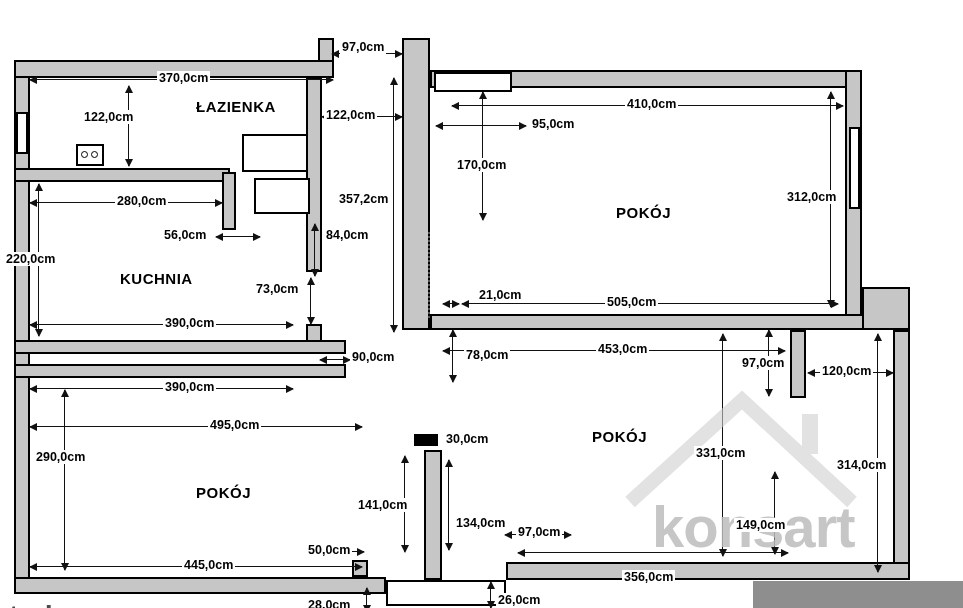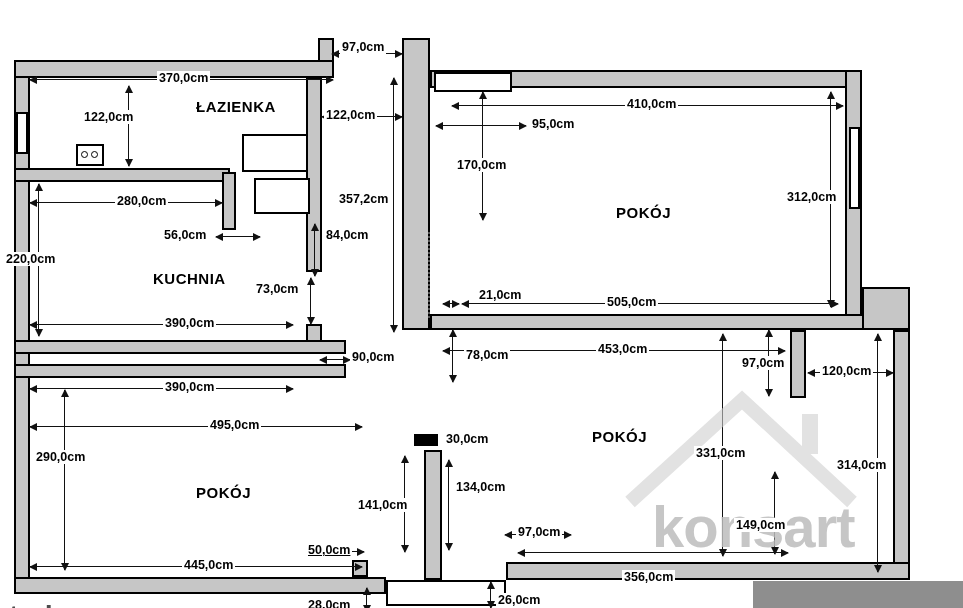--- a/index.html
+++ b/index.html
@@ -132,31 +132,31 @@
   <span class="dim-label" style="left:596px;top:310px;">453,0cm</span>
   <span class="dim-label" style="left:740px;top:324px;">97,0cm</span>
   <span class="dim-label" style="left:820px;top:332px;">120,0cm</span>
   <span class="dim-label" style="left:163px;top:348px;">390,0cm</span>
   <span class="dim-label" style="left:208px;top:386px;text-align:right;">495,0cm</span>
   <span class="dim-label" style="left:444px;top:400px;">30,0cm</span>
   <span class="dim-label" style="left:694px;top:414px;">331,0cm</span>
   <span class="dim-label" style="left:835px;top:426px;">314,0cm</span>
   <span class="dim-label" style="left:34px;top:418px;">290,0cm</span>
   <span class="dim-label" style="left:356px;top:466px;">141,0cm</span>
-  <span class="dim-label" style="left:454px;top:448px;">134,0cm</span>
+  <span class="dim-label" style="left:454px;top:484px;">134,0cm</span>
   <span class="dim-label" style="left:516px;top:493px;">97,0cm</span>
   <span class="dim-label" style="left:734px;top:486px;">149,0cm</span>
   <span class="dim-label" style="left:622px;top:538px;">356,0cm</span>
   <span class="dim-label" style="left:182px;top:526px;">445,0cm</span>
-  <span class="dim-label" style="left:306px;top:511px;text-decoration:underline;">50,0cm</span>
+  <span class="dim-label" style="left:306px;top:511px;">50,0cm</span>
   <span class="dim-label" style="left:306px;top:566px;">28,0cm</span>
   <span class="dim-label" style="left:496px;top:561px;">26,0cm</span>
 
   <span class="room-label" style="left:196px;top:66px;">ŁAZIENKA</span>
-  <span class="room-label" style="left:153px;top:238px;">KUCHNIA</span>
+  <span class="room-label" style="left:120px;top:238px;">KUCHNIA</span>
   <span class="room-label" style="left:616px;top:172px;">POKÓJ</span>
   <span class="room-label" style="left:592px;top:396px;">POKÓJ</span>
   <span class="room-label" style="left:196px;top:452px;">POKÓJ</span>
 
   <svg id="wm-house" width="240" height="120">
     <polyline points="10,112 122,10 232,112" fill="none" stroke="#cfcfcf" stroke-width="14"></polyline>
     <rect x="182" y="24" width="16" height="40" fill="#cfcfcf"></rect>
   </svg>
   <div id="wm-brand">konsart</div>
   <div id="wm-bar"></div>

